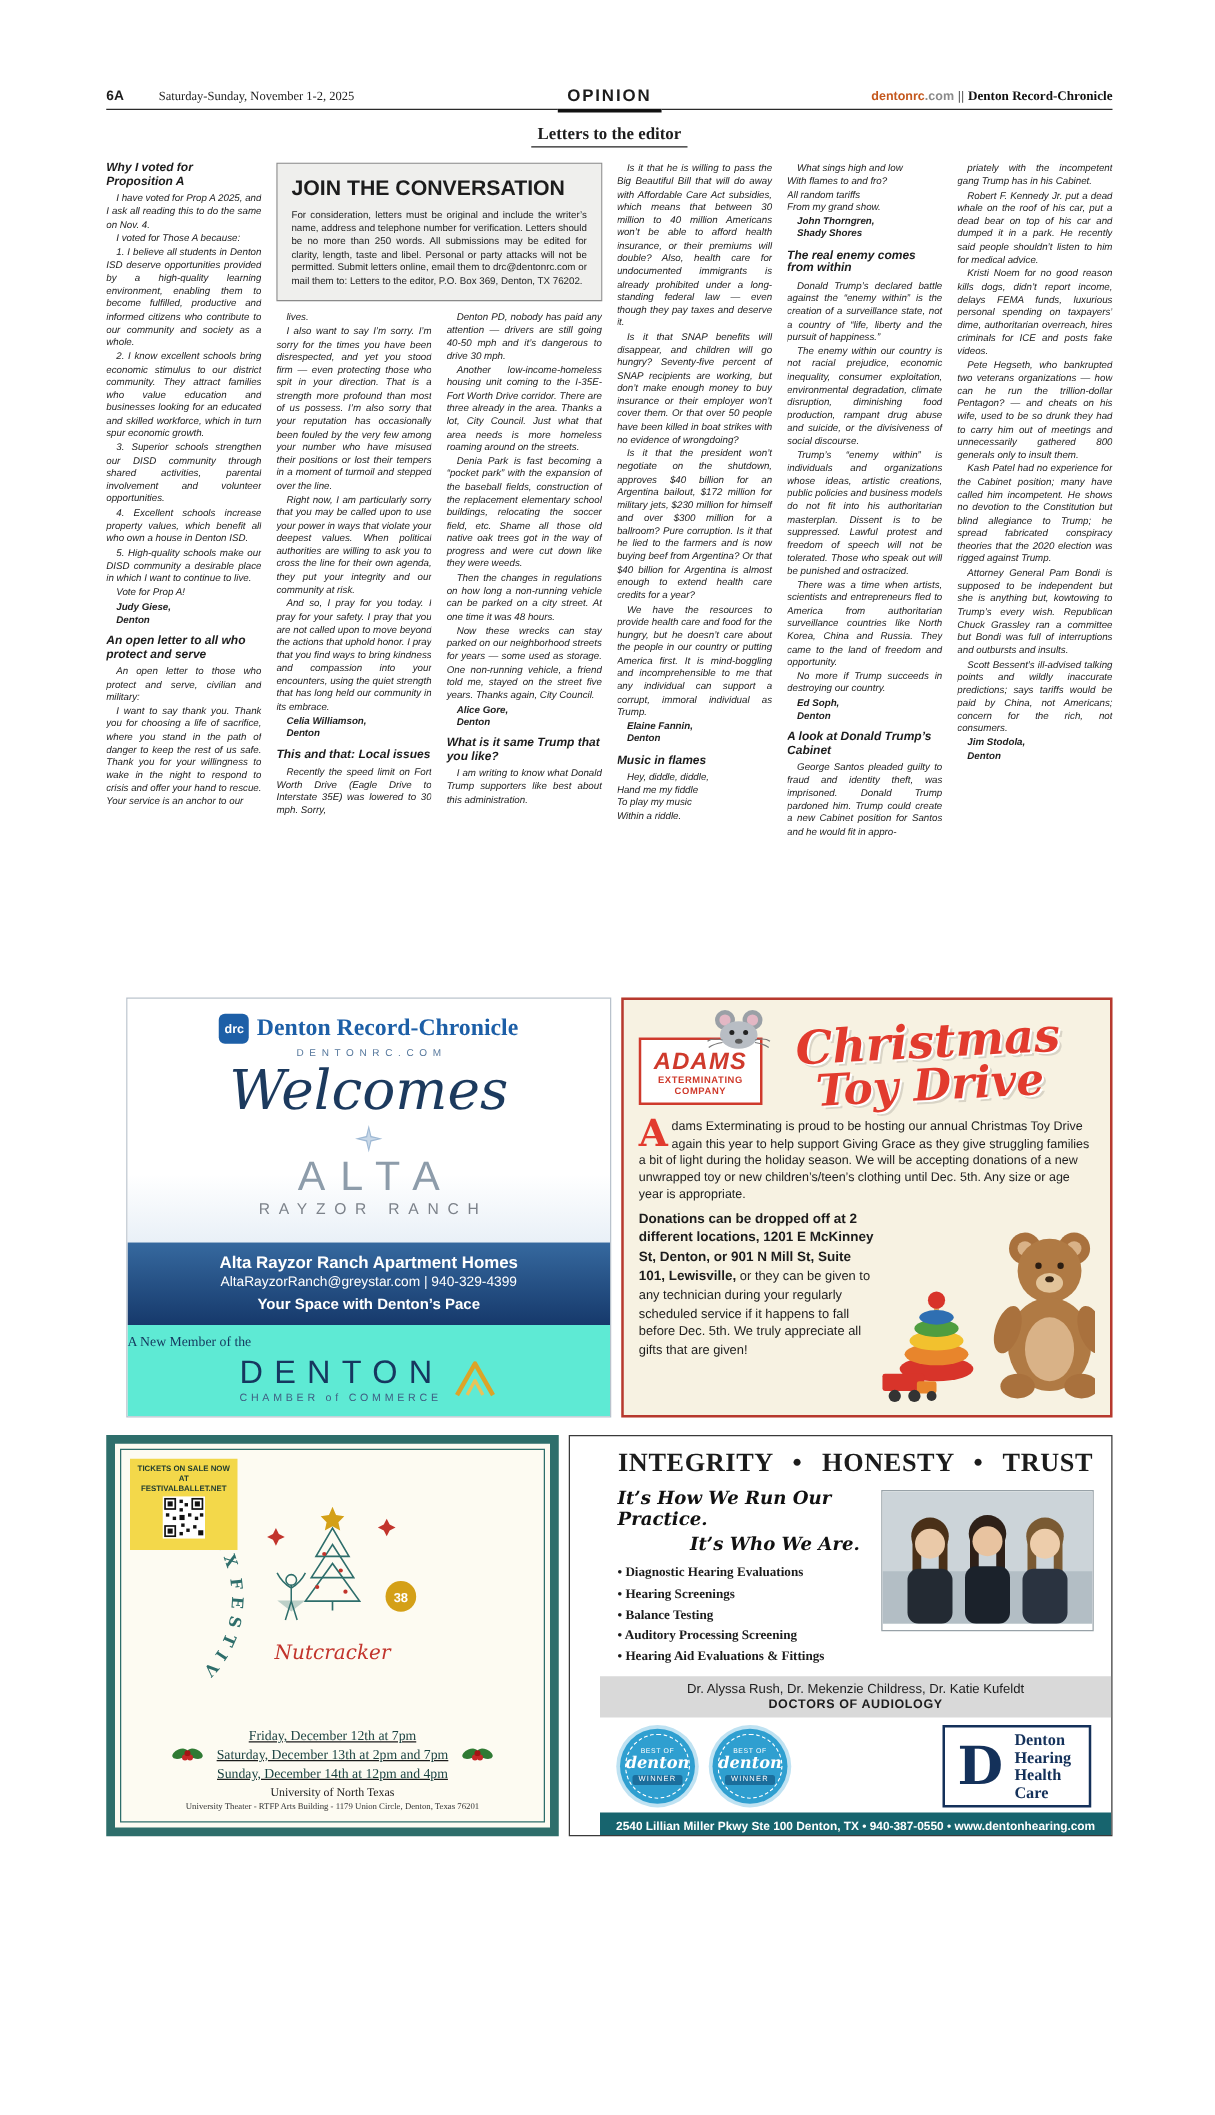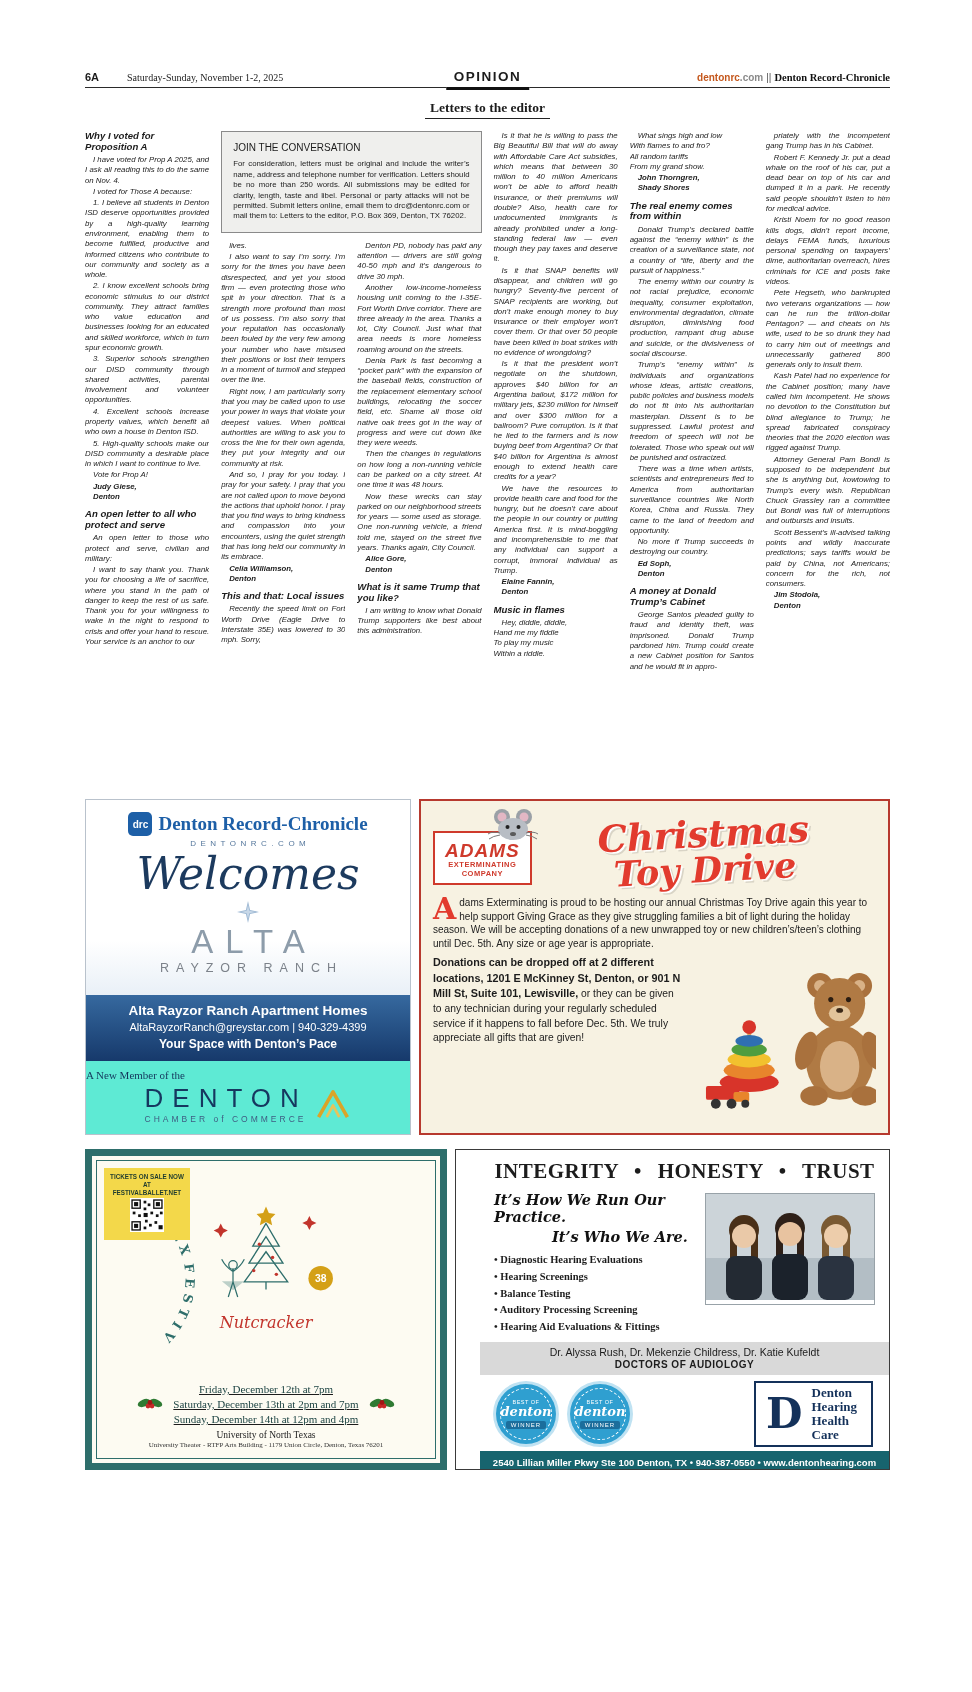--- a/index.html
+++ b/index.html
@@ -26,31 +26,31 @@
   .letters { display:grid; grid-template-columns:repeat(6,1fr); column-gap:12px; height:660px; overflow:hidden; font-size:7.8px; line-height:1.32; text-align:justify; }
   .lcol { overflow:hidden;font-style:italic; }
   .group23 { grid-column:2 / span 2; display:flex; flex-direction:column; overflow:hidden; }
   .subcols { display:grid; grid-template-columns:1fr 1fr; column-gap:12px; flex:1; overflow:hidden; }
   .lb-h { font-weight:bold; font-size:9.6px; line-height:1.12; text-align:left; margin:7px 0 2.5px; }
   .lb-h:first-child { margin-top:0; }
   .lb-p { text-indent:8px; margin-bottom:1px; }
   .lb-v { white-space:pre-line; text-align:left; text-indent:8px; margin-bottom:1px; }
   .lb-s { font-weight:bold; white-space:pre-line; text-align:left; padding-left:8px; margin-bottom:1px; }
   .join-box { border:1px solid #8a8a8a; background:#efefed; padding:9px 11px 10px; margin-bottom:8px; }
-  .join-title { font-weight:normal; font-size:10px; margin-bottom:5px; text-align:left; }
+  .join-title { font-weight:bold; font-size:17px; margin-bottom:5px; text-align:left; }
   .join-body { font-size:7.8px; line-height:1.34; text-align:justify; color:#222; }
 
   
   .ads-row { display:flex; gap:8px; }
   .ads-row1 { margin-top:8px; height:336px; }
   .ads-row2 { margin-top:14px; height:321px; }
   .ad { position:relative; overflow:hidden; }
 
   
-  .ad-alta { width:326px; border:1px solid #b9c2cc; display:flex; flex-direction:column; background:#fff; }
+  .ad-alta { width:388px; border:1px solid #b9c2cc; display:flex; flex-direction:column; background:#fff;margin-left:16px; }
   .alta-top { flex:1; display:flex; flex-direction:column; align-items:center; padding-top:12px; background:linear-gradient(180deg,#ffffff 72%,#e9f0f7); }
   .drc-row { display:flex; align-items:center; gap:6px; }
   .drc-badge { width:24px; height:24px; border-radius:5px; background:#1d5fa7; color:#fff; font-weight:bold; font-size:10px; display:flex; align-items:center; justify-content:center; }
   .drc-name { font-family:"Liberation Serif",serif; font-weight:bold; font-size:19px; color:#1d5fa7; }
   .drc-site { margin-top:3px; font-size:8px; letter-spacing:4.5px; margin-right:-4.5px; color:#55779c; }
   .alta-welcomes { font-family:"DejaVu Serif",serif; font-style:italic; font-size:44px; color:#1c3a5e; margin-top:4px; line-height:1; }
   .alta-star { margin:5px 0 2px; }
   .alta-name { font-size:33px; letter-spacing:12px; margin-right:-12px; color:#8d9caa; line-height:1.05; }
   .alta-sub { font-size:12.5px; letter-spacing:7px; margin-right:-7px; color:#7c828a; margin-top:1px; }
   .alta-band { background:linear-gradient(180deg,#36699f,#16396b); color:#fff; text-align:center; padding:8px 6px 10px; }
@@ -198,21 +198,21 @@
         <div class="lb-s">John Thorngren,
 Shady Shores</div>
         <div class="lb-h">The real enemy comes from within</div>
         <div class="lb-p">Donald Trump’s declared battle against the “enemy within” is the creation of a surveillance state, not a country of “life, liberty and the pursuit of happiness.”</div>
         <div class="lb-p">The enemy within our country is not racial prejudice, economic inequality, consumer exploitation, environmental degradation, climate disruption, diminishing food production, rampant drug abuse and suicide, or the divisiveness of social discourse.</div>
         <div class="lb-p">Trump’s “enemy within” is individuals and organizations whose ideas, artistic creations, public policies and business models do not fit into his authoritarian masterplan. Dissent is to be suppressed. Lawful protest and freedom of speech will not be tolerated. Those who speak out will be punished and ostracized.</div>
         <div class="lb-p">There was a time when artists, scientists and entrepreneurs fled to America from authoritarian surveillance countries like North Korea, China and Russia. They came to the land of freedom and opportunity.</div>
         <div class="lb-p">No more if Trump succeeds in destroying our country.</div>
         <div class="lb-s">Ed Soph,
 Denton</div>
-        <div class="lb-h">A money at Donald Trump’s Cabinet</div>
+        <div class="lb-h">A look at Donald Trump’s Cabinet</div>
         <div class="lb-p">George Santos pleaded guilty to fraud and identity theft, was imprisoned. Donald Trump pardoned him. Trump could create a new Cabinet position for Santos and he would fit in appro-</div>
       </div>
     <div class="lcol">
         <div class="lb-p">priately with the incompetent gang Trump has in his Cabinet.</div>
         <div class="lb-p">Robert F. Kennedy Jr. put a dead whale on the roof of his car, put a dead bear on top of his car and dumped it in a park. He recently said people shouldn’t listen to him for medical advice.</div>
         <div class="lb-p">Kristi Noem for no good reason kills dogs, didn’t report income, delays FEMA funds, luxurious personal spending on taxpayers’ dime, authoritarian overreach, hires criminals for ICE and posts fake videos.</div>
         <div class="lb-p">Pete Hegseth, who bankrupted two veterans organizations — how can he run the trillion-dollar Pentagon? — and cheats on his wife, used to be so drunk they had to carry him out of meetings and unnecessarily gathered 800 generals only to insult them.</div>
         <div class="lb-p">Kash Patel had no experience for the Cabinet position; many have called him incompetent. He shows no devotion to the Constitution but blind allegiance to Trump; he spread fabricated conspiracy theories that the 2020 election was rigged against Trump.</div>
         <div class="lb-p">Attorney General Pam Bondi is supposed to be independent but she is anything but, kowtowing to Trump’s every wish. Republican Chuck Grassley ran a committee but Bondi was full of interruptions and outbursts and insults.</div>
         <div class="lb-p">Scott Bessent’s ill-advised talking points and wildly inaccurate predictions; says tariffs would be paid by China, not Americans; concern for the rich, not consumers.</div>

